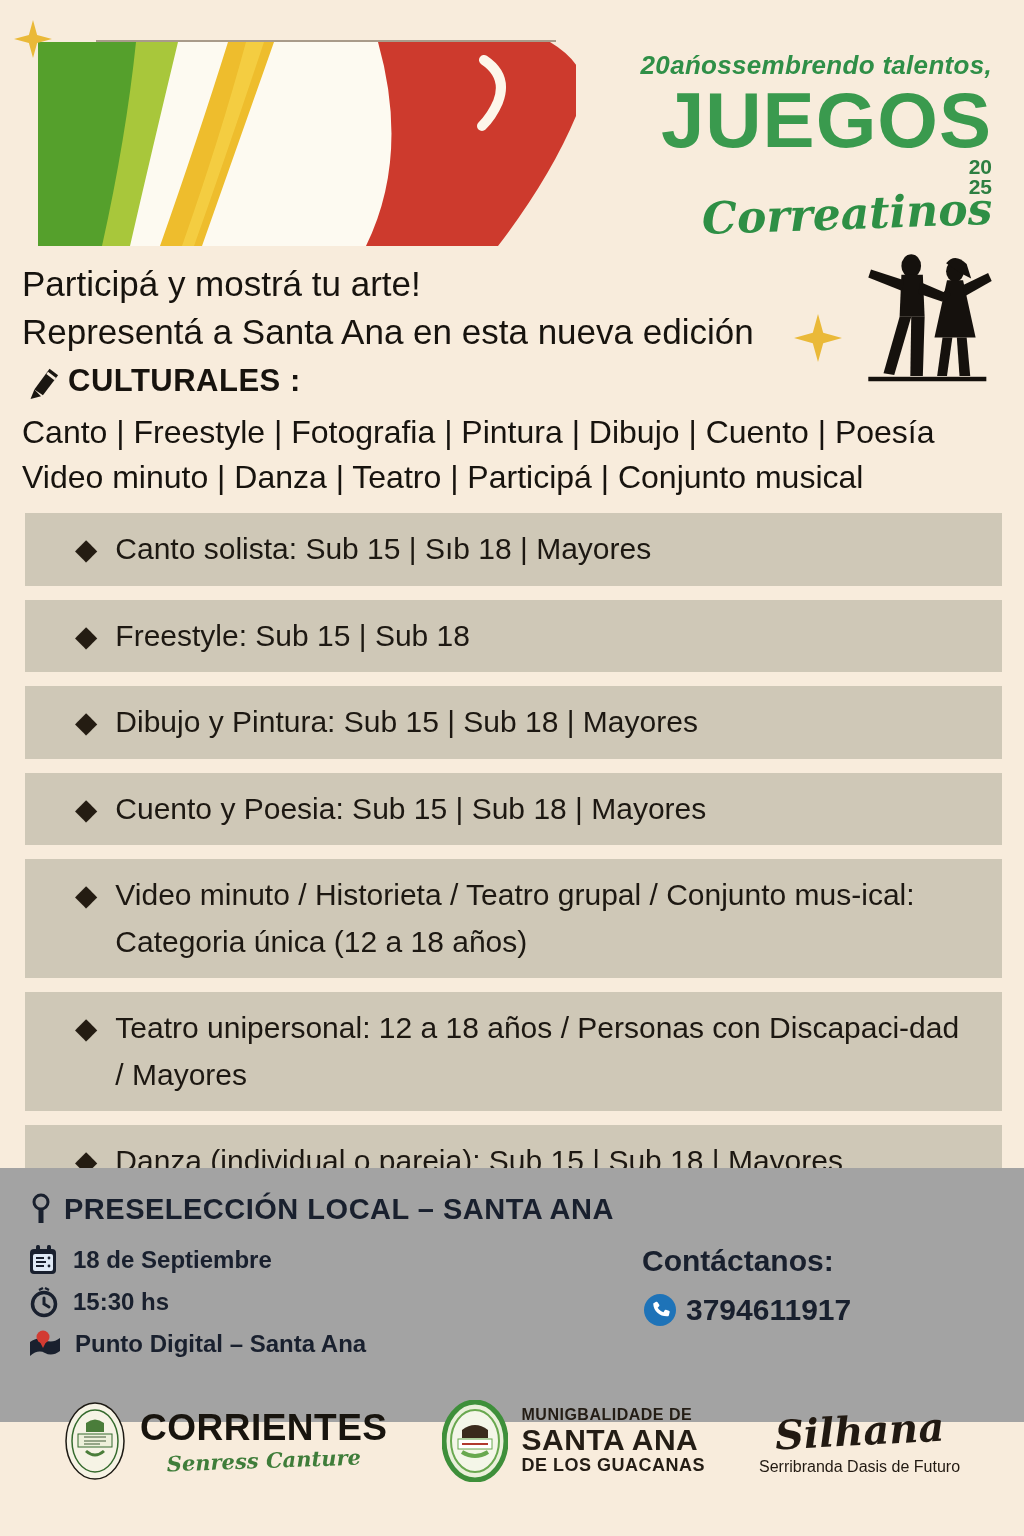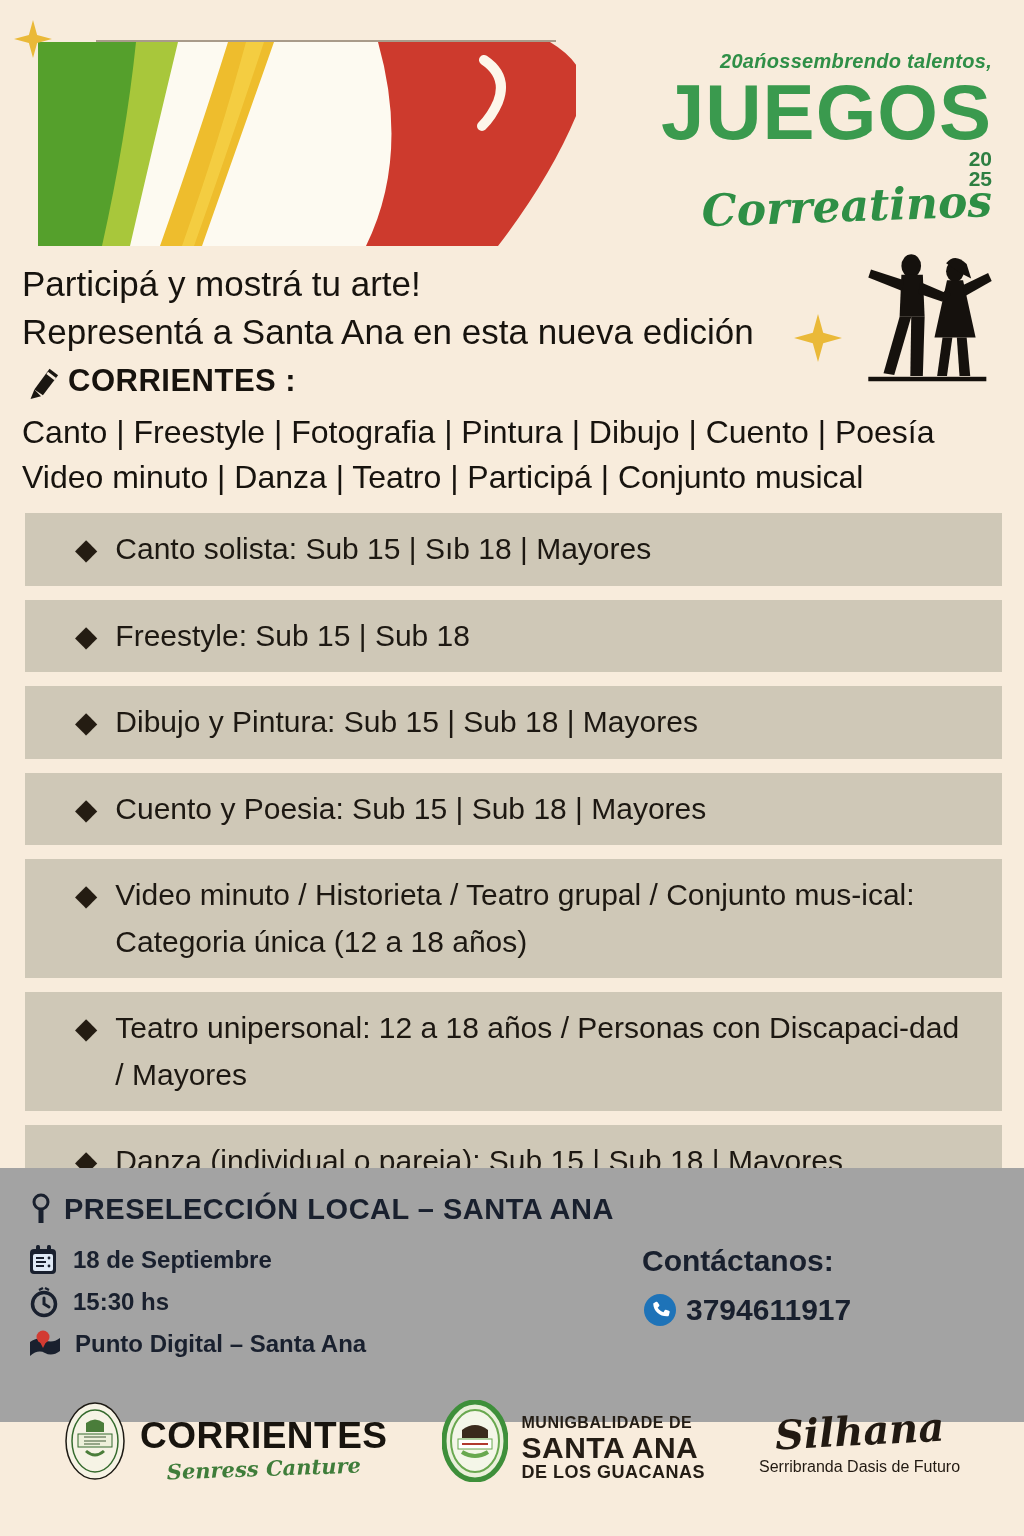--- a/index.html
+++ b/index.html
@@ -6,21 +6,21 @@
   body{
     width:1024px;height:1536px;position:relative;overflow:hidden;
     background:#f8ecdc;
     font-family:"Liberation Sans",sans-serif;
     color:#1d1812;
   }
   .abs{position:absolute;}
 
   
   .header{position:absolute;top:50px;right:32px;text-align:right;}
-  .tagline{font-size:20px;font-weight:700;font-style:italic;color:#2f8f47;letter-spacing:.3px;}
+  .tagline{font-size:26px;font-weight:700;font-style:italic;color:#2f8f47;letter-spacing:.3px;}
   .title1{font-size:78px;font-weight:800;color:#3a9a4e;line-height:.95;letter-spacing:1px;margin-top:2px;}
   .title2row{display:flex;justify-content:flex-end;align-items:flex-start;margin-top:-2px;}
   .title2{font-size:45px;font-weight:800;color:#3a9a4e;letter-spacing:.5px;line-height:1;}
   .yearcol{display:flex;flex-direction:column;margin-left:5px;margin-top:2px;}
   .yearcol span{font-size:21px;font-weight:800;color:#2e7f42;line-height:.95;}
   .script-title{
     font-family:"DejaVu Serif",serif;font-style:italic;font-weight:700;
     font-size:44px;color:#2e8f45;margin-top:-8px;transform:rotate(-2deg);
   }
 
@@ -57,21 +57,21 @@
   .bi-date{left:28px;top:76px;}
   .bi-time{left:28px;top:118px;}
   .bi-place{left:28px;top:160px;}
   .contact-label{position:absolute;left:642px;top:76px;font-size:30px;font-weight:700;color:#19202e;}
   .contact-row{position:absolute;left:642px;top:124px;display:flex;align-items:center;gap:8px;
     font-size:30px;font-weight:700;color:#19202e;}
 
   
   .footer{left:0;top:1400px;width:1024px;display:flex;justify-content:center;
     align-items:center;gap:54px;}
-  .logo-group{display:flex;align-items:flex-end;gap:14px;}
+  .logo-group{display:flex;align-items:center;gap:14px;}
   .corr-name{font-size:37px;font-weight:800;color:#18140e;letter-spacing:.5px;line-height:1;}
   .corr-script{font-family:"DejaVu Serif",serif;font-style:italic;font-weight:700;
     font-size:21px;color:#3f7d3a;text-align:center;margin-top:2px;transform:rotate(-2deg);}
   .muni-col{line-height:1.05;color:#241d15;}
   .muni1{font-size:16px;font-weight:600;letter-spacing:.5px;}
   .muni2{font-size:30px;font-weight:800;letter-spacing:.5px;}
   .muni3{font-size:18px;font-weight:700;letter-spacing:.5px;}
   .sig-col{text-align:center;color:#221a12;}
   .sig-name{font-family:"DejaVu Serif",serif;font-style:italic;font-weight:700;
     font-size:40px;transform:rotate(-3deg);}
@@ -135,21 +135,21 @@
 </svg>
 
 <div class="abs disc-head">
   <svg width="38" height="38" viewBox="0 0 40 40">
     <g fill="#1a1611">
       <path d="M13 29 L29 7 L38 14 L22 35 Z"></path>
       <path d="M13 29 L9 39 L20 36 Z"></path>
     </g>
     <path d="M26.5 11.5 L35 18" stroke="#f8ecdc" stroke-width="3"></path>
   </svg>
-  <span>CORRIENTES :</span>
+  <span>CULTURALES :</span>
 </div>
 <div class="abs disc-lines">
   <div>Canto | Freestyle | Fotografia | Pintura | Dibujo | Cuento | Poesía</div>
   <div>Video minuto | Danza | Teatro | Participá | Conjunto musical</div>
 </div>
 
 <div class="abs rows">
   <div class="row">
     <span class="bullet">◆</span>
     <span class="txt">Canto solista: Sub 15 | Sıb 18 | Mayores</span>

